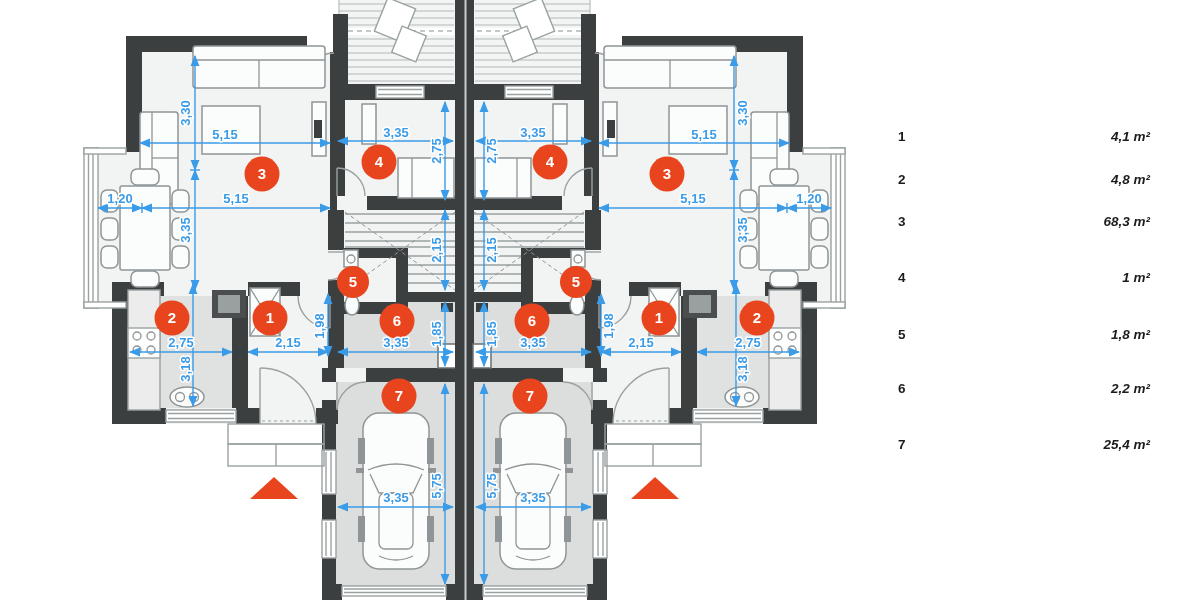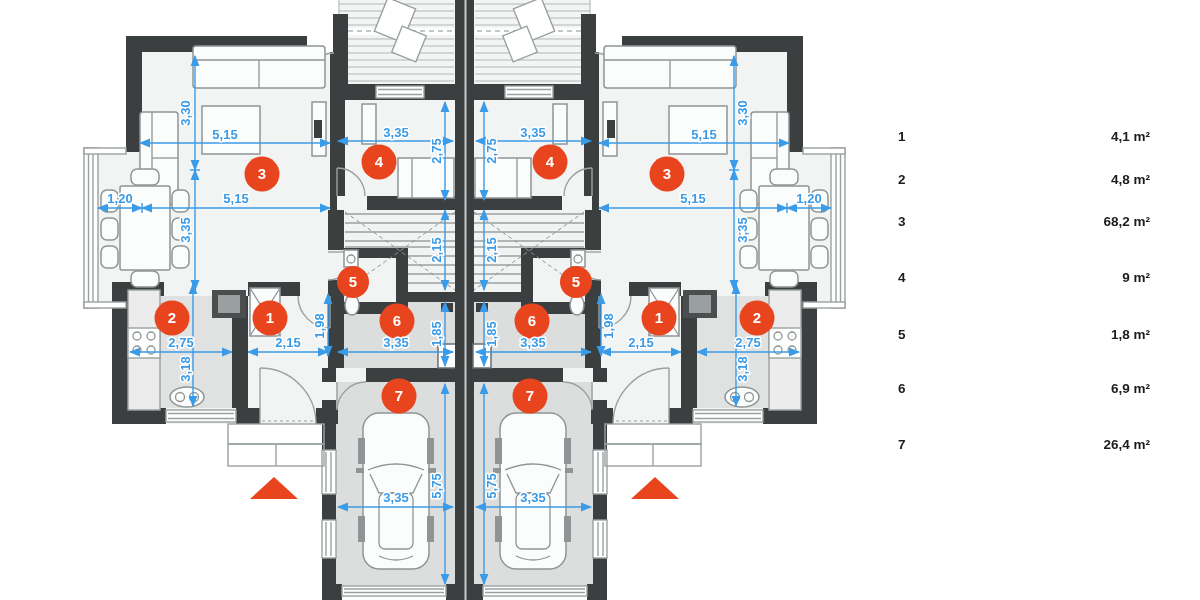--- a/index.html
+++ b/index.html
@@ -19,21 +19,21 @@
   .dash{stroke:#8f9596;stroke-width:1;stroke-dasharray:4 3;fill:none;}
   .dim{stroke:#3a9be8;stroke-width:1.4;fill:none;}
   .dimt{fill:#3a9be8;font:bold 13px "Liberation Sans",sans-serif;text-anchor:middle;
         paint-order:stroke;stroke:#ffffff;stroke-width:3px;stroke-linejoin:round;}
   .badge{fill:#e8451f;}
   .badget{fill:#ffffff;font:bold 15px "Liberation Sans",sans-serif;text-anchor:middle;}
   
   .legend{position:absolute;left:898px;top:0;width:256px;height:600px;}
   .lrow{position:absolute;left:0;width:100%;height:20px;font:bold 13.5px "Liberation Sans",sans-serif;color:#1c1c1c;}
   .lnum{position:absolute;left:0;}
-  .larea{position:absolute;right:4px;text-align:right;}
+  .larea{position:absolute;right:4px;text-align:right;font-style:italic;}
 </style>
 </head>
 <body>
 
 <div class="stage">
 
 <svg width="1200" height="600" viewBox="0 0 1200 600">
   <defs>
     <marker id="ab" viewBox="0 0 10 10" refX="9" refY="5" markerWidth="8" markerHeight="8" orient="auto-start-reverse">
       <path d="M0,1 L10,5 L0,9 z" fill="#3a9be8"></path>
@@ -321,33 +321,33 @@
   <div class="lrow" style="top:129px">
     <span class="lnum">1</span>
     <span class="larea">4,1 m²</span>
   </div>
   <div class="lrow" style="top:172px">
     <span class="lnum">2</span>
     <span class="larea">4,8 m²</span>
   </div>
   <div class="lrow" style="top:214px">
     <span class="lnum">3</span>
-    <span class="larea">68,2 m²</span>
+    <span class="larea">68,3 m²</span>
   </div>
   <div class="lrow" style="top:270px">
     <span class="lnum">4</span>
-    <span class="larea">9 m²</span>
+    <span class="larea">1 m²</span>
   </div>
   <div class="lrow" style="top:327px">
     <span class="lnum">5</span>
     <span class="larea">1,8 m²</span>
   </div>
   <div class="lrow" style="top:381px">
     <span class="lnum">6</span>
-    <span class="larea">6,9 m²</span>
+    <span class="larea">2,2 m²</span>
   </div>
   <div class="lrow" style="top:437px">
     <span class="lnum">7</span>
-    <span class="larea">26,4 m²</span>
+    <span class="larea">25,4 m²</span>
   </div>
 </div>
 
 </div>
 
 </body></html>

